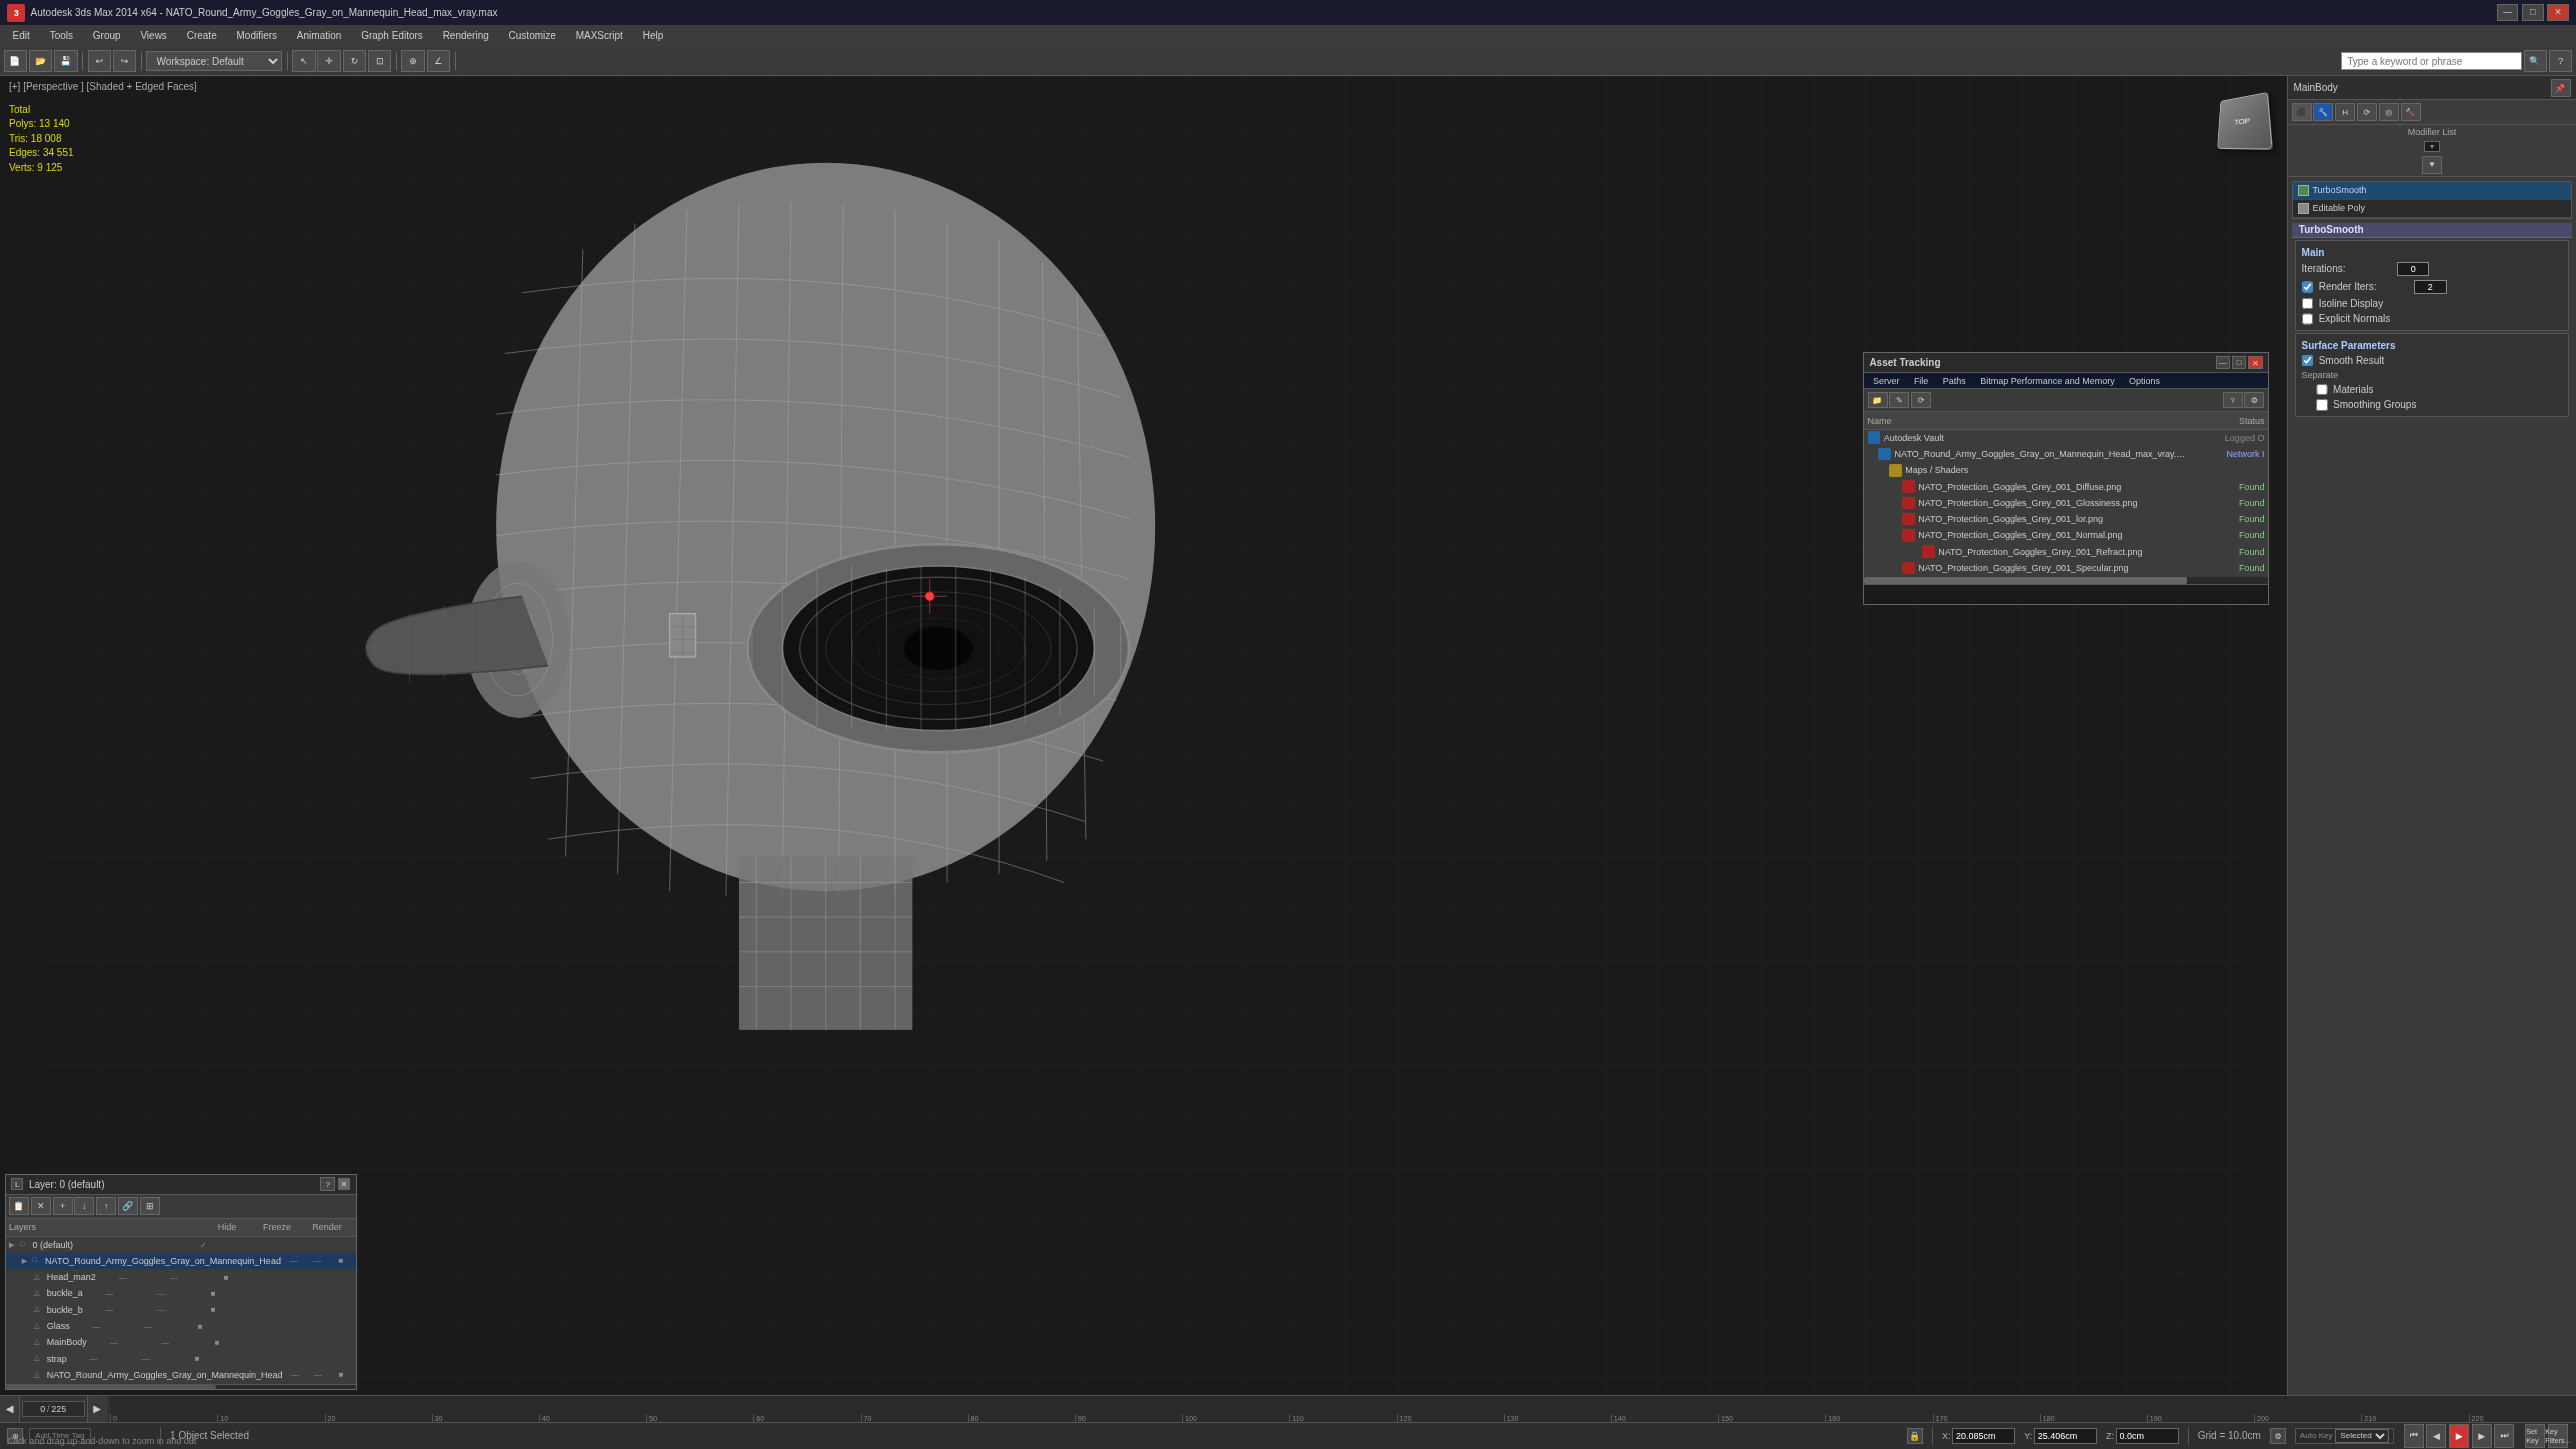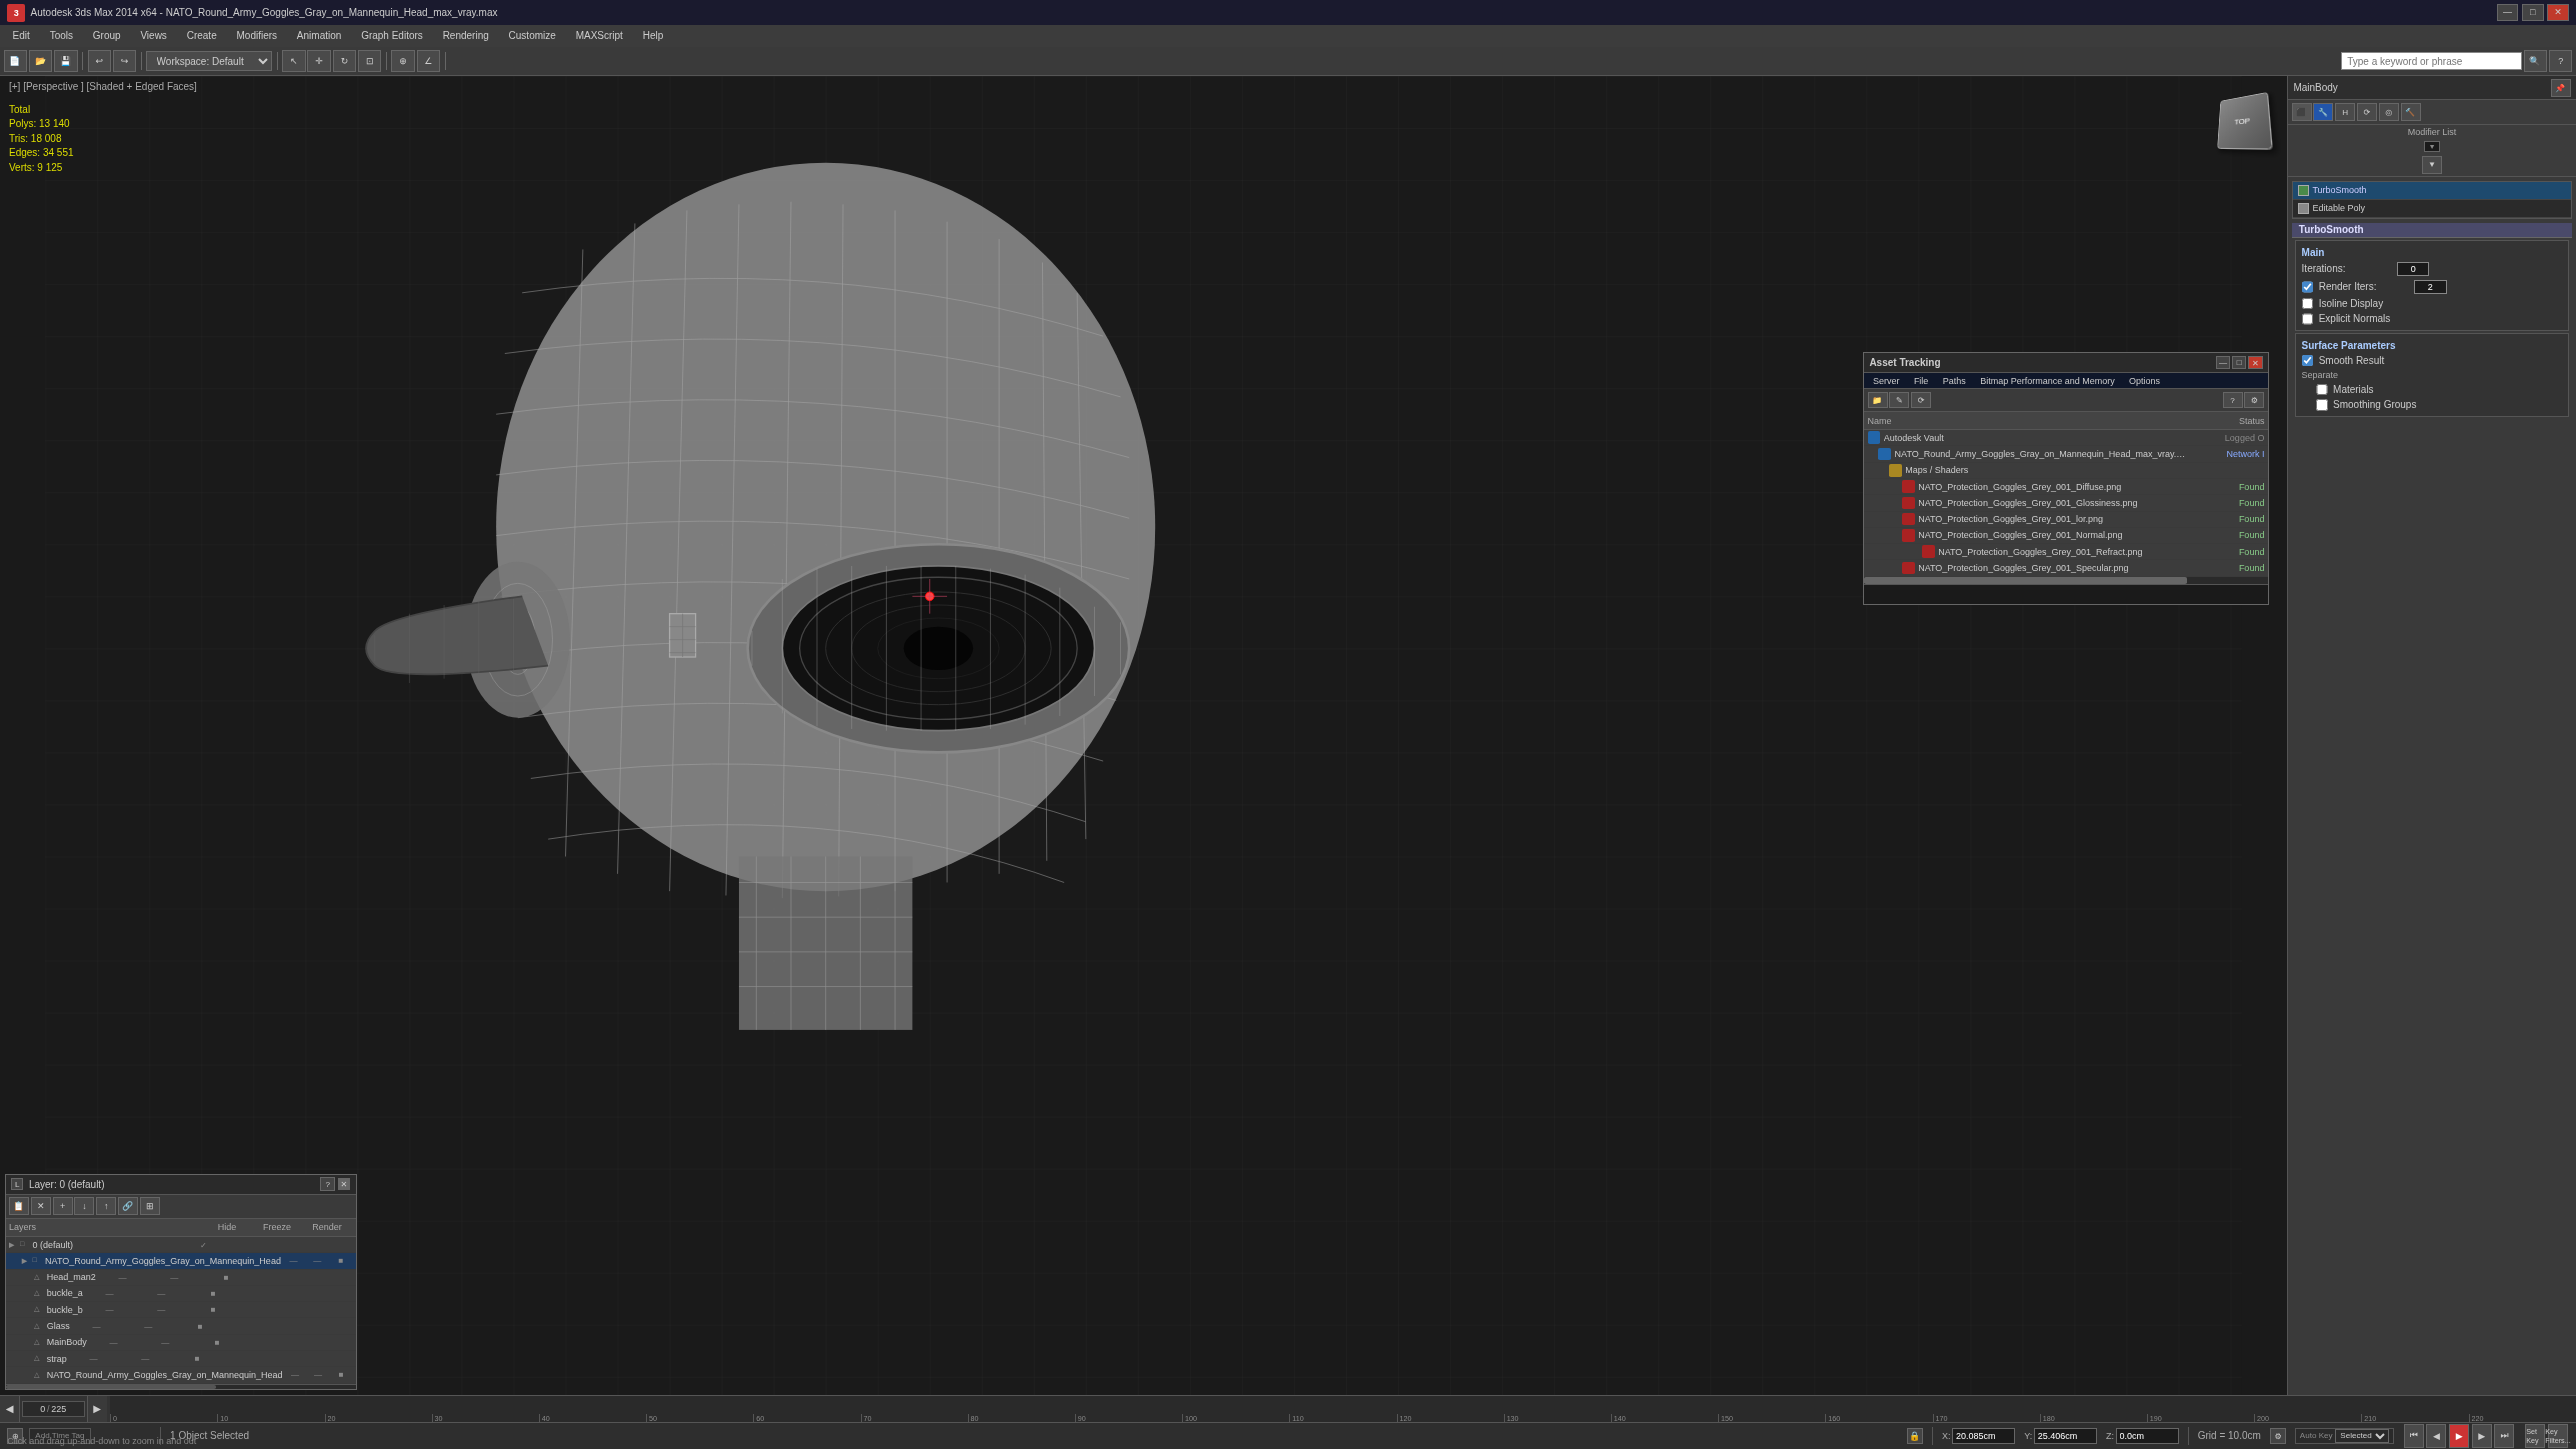--- a/index.html
+++ b/index.html
@@ -105,21 +105,21 @@
       background: #666;
       margin: 0 2.7px;
     }
     .toolbar-dropdown {
       background: #4a4a4a;
       border: 0.9px solid #666;
       color: #ccc;
       font-size: 10px;
       padding: 1.8px 5.4px;
       height: 20px;
-      width: 126px;
+      width: 136px;
     }
     .search-box {
       background: #ffffff;
       border: 0.9px solid #888;
       color: #333;
       font-size: 10px;
       padding: 1.8px 5.4px;
       height: 18px;
       width: 181px;
     }

